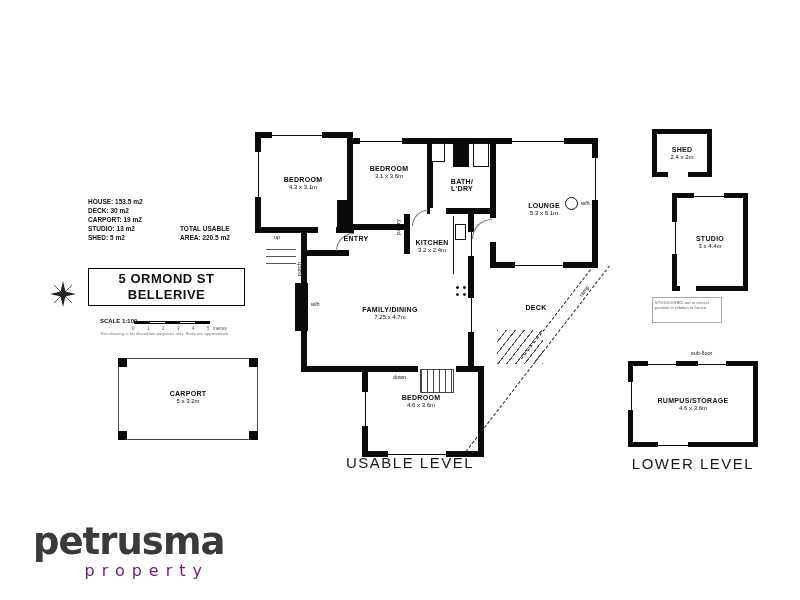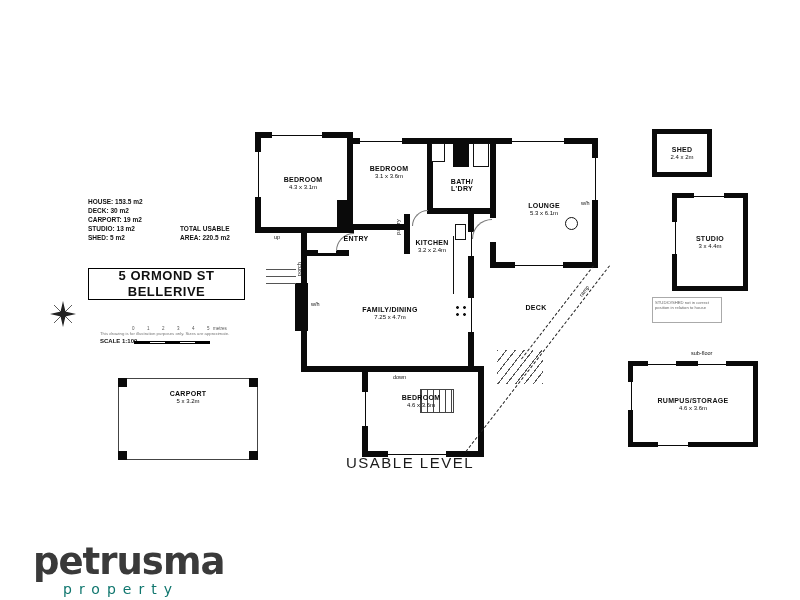--- a/index.html
+++ b/index.html
@@ -1,19 +1,19 @@
 <!DOCTYPE html>
 <html><head>
 <meta charset="utf-8">
 <style>
   * { box-sizing: border-box; margin: 0; padding: 0; }
   html,body { background:#fff; }
   .page { position:relative; width:800px; height:600px; background:#fff; overflow:hidden;
           font-family:"Liberation Sans", sans-serif; color:#111; }
-  .abs { position:absolute;margin-top:20px; }
+  .abs { position:absolute; }
   .wall { position:absolute; background:#0a0a0a; }
   .winh { position:absolute; background:#fff; }
   .winh::after { content:""; display:block; height:1px; background:#0a0a0a; margin-top:2.5px; }
   .winv { position:absolute; background:#fff; }
   .winv::after { content:""; display:block; width:1px; height:100%; background:#0a0a0a; margin-left:2.5px; }
   .rlabel { position:absolute; text-align:center; color:#0a0a0a; }
   .rname { font-size:7px; font-weight:bold; letter-spacing:.3px; }
   .rdims { font-size:6px; margin-top:1px; }
   .tiny { position:absolute; font-size:5.5px; color:#111; white-space:nowrap; }
   .box5 { position:absolute; border:5px solid #0a0a0a; background:#fff;
@@ -22,21 +22,21 @@
   .arc  { position:absolute; border-top:1px solid #777; border-left:1px solid #777;
           border-top-left-radius:100%; }
   .fixture { position:absolute; border:1px solid #111; background:#fff; }
   .stats { position:absolute; font-size:6.5px; font-weight:bold; line-height:9px; }
   .addr { position:absolute; border:1.5px solid #000; display:flex; flex-direction:column;
           align-items:center; justify-content:center; font-weight:bold; font-size:13px;
           letter-spacing:.5px; line-height:16px; }
   .lvl { position:absolute; font-size:15px; letter-spacing:1.5px; color:#1a1a1a; text-align:center; }
   .logo-name { font-size:37px; font-weight:bold; color:#3a3a3a; letter-spacing:-1px;
                line-height:38px; font-family:"DejaVu Sans", sans-serif; }
-  .logo-tag { font-size:14px; letter-spacing:7px; color:#0f766e; text-align:center;
+  .logo-tag { font-size:16px; letter-spacing:7px; color:#701a75; text-align:right;
               font-family:"DejaVu Sans", sans-serif; }
   .scale-note { position:absolute; font-size:4.3px; color:#777; width:150px; }
   .ticknum { position:absolute; font-size:4.5px; color:#555; }
   .notebox { position:absolute; border:1px solid #aaa; font-size:4.2px; color:#666;
              padding:2px; line-height:5px; }
 </style>
 </head>
 <body>
 
 <div class="page">
@@ -46,21 +46,21 @@
     <div>DECK: 30 m2</div>
     <div>CARPORT: 19 m2</div>
     <div>STUDIO: 13 m2</div>
     <div>SHED: 5 m2</div>
   </div>
   <div class="stats" style="left:180px;top:224px;">
     <div>TOTAL USABLE</div>
     <div>AREA: 220.5 m2</div>
   </div>
 
-  <div class="addr" style="left:88px;top:268px;width:157px;height:32px;">
+  <div class="addr" style="left:88px;top:268px;width:157px;height:38px;">
     <div>5 ORMOND ST</div>
     <div>BELLERIVE</div>
   </div>
 
   <div class="abs" style="left:50px;top:281px;">
     <svg width="26" height="26" viewBox="0 0 26 26">
       <line x1="4" y1="4" x2="22" y2="22" stroke="#333" stroke-width="0.8"></line>
       <line x1="22" y1="4" x2="4" y2="22" stroke="#333" stroke-width="0.8"></line>
       <polygon points="13,0 16,13 13,26 10,13" fill="#222"></polygon>
       <polygon points="0,13 13,10 26,13 13,16" fill="#222"></polygon>
@@ -212,19 +212,20 @@
   <div class="box5" style="left:628px;top:361px;width:130px;height:86px;">
     <div class="rname">RUMPUS/STORAGE</div>
     <div class="rdims">4.6 x 3.6m</div>
   </div>
   <div class="winh" style="left:648px;top:361px;width:28px;height:5px;"></div>
   <div class="winh" style="left:698px;top:361px;width:28px;height:5px;"></div>
   <div class="winh" style="left:658px;top:442px;width:30px;height:5px;"></div>
   <div class="winv" style="left:628px;top:382px;width:5px;height:28px;"></div>
 
   <div class="lvl" style="left:340px;top:454px;width:140px;">USABLE LEVEL</div>
+  <div class="lvl" style="left:625px;top:455px;width:136px;">LOWER LEVEL</div>
 
   <div class="abs" style="left:33px;top:523px;width:176px;">
     <div class="logo-name">petrusma</div>
     <div class="logo-tag">property</div>
   </div>
 
 </div>
 
 </body></html>

